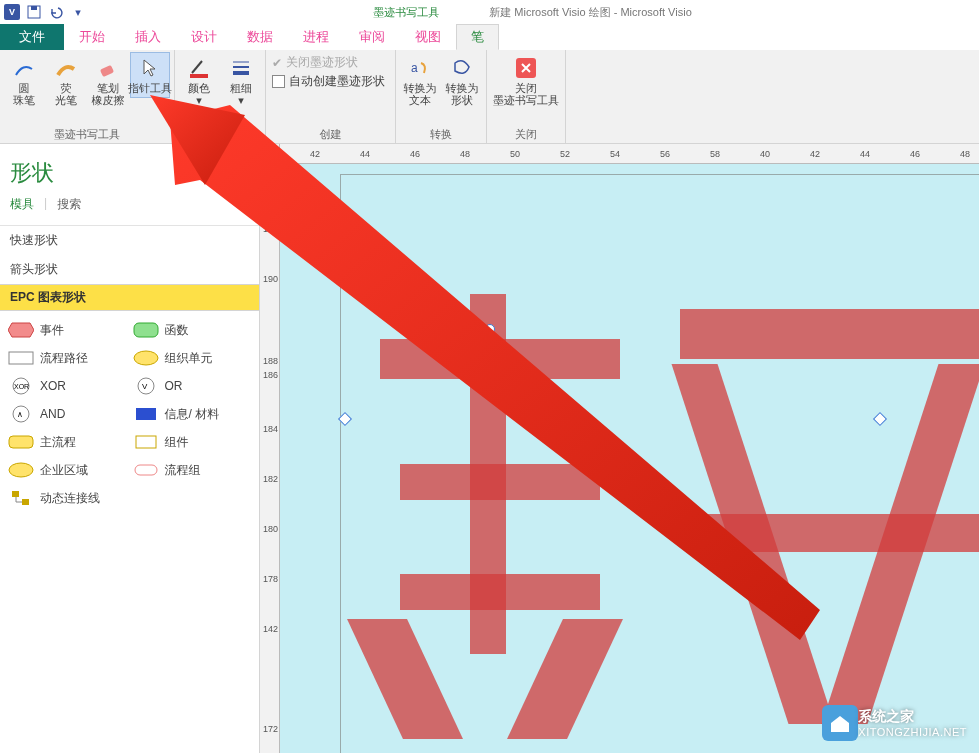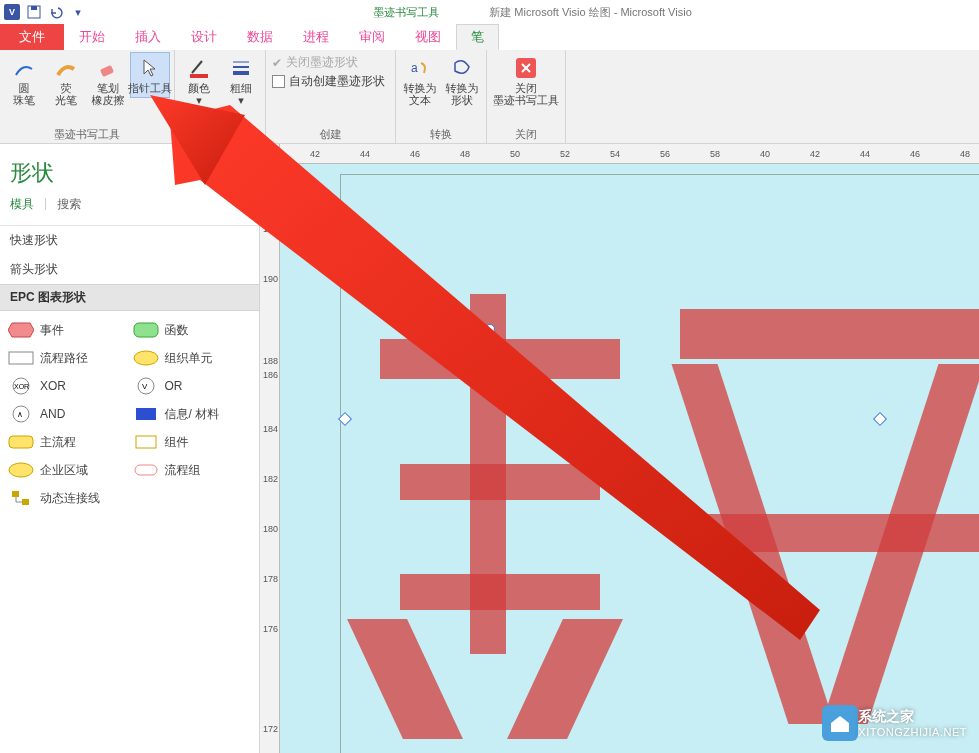--- a/index.html
+++ b/index.html
@@ -10,21 +10,21 @@
 .titlebar .left-icons { display:flex; align-items:center; gap:6px; padding-left:4px; }
 .titlebar .visio-icon { width:16px; height:16px; background:#3955a3; color:#fff; font-size:9px; font-weight:bold; display:flex; align-items:center; justify-content:center; border-radius:2px; }
 .qat-icon { width:16px; height:16px; display:flex; align-items:center; justify-content:center; color:#3955a3; cursor:pointer; }
 .title-center { flex:1; display:flex; justify-content:center; gap:50px; }
 .context-title { color:#2a8b3f; }
 .doc-title { color:#777; }
 
 
 .tabs { height:26px; display:flex; align-items:stretch; background:#fff; }
 .tab { padding:0 14px; font-size:13px; display:flex; align-items:center; color:#ec4899; cursor:pointer; border:1px solid transparent; }
-.tab.file { background:#ef4444; color:#fff; padding:0 18px; }
+.tab.file { background:#0f766e; color:#fff; padding:0 18px; }
 .tab.active { border:1px solid #d4d4d4; border-bottom:1px solid #f1f1f1; background:#f1f1f1; color:#2a8b3f; }
 
 
 .ribbon { height:94px; background:#f1f1f1; border-bottom:1px solid #d4d4d4; display:flex; }
 .group { border-right:1px solid #d4d4d4; display:flex; flex-direction:column; padding:2px 4px 0; }
 .group-body { flex:1; display:flex; align-items:flex-start; gap:2px; }
 .group-label { height:16px; font-size:11px; color:#666; text-align:center; padding-bottom:1px; }
 .big-btn { width:40px; display:flex; flex-direction:column; align-items:center; padding:3px 2px; cursor:pointer; border:1px solid transparent; }
 .big-btn.active { background:#cde0f7; border:1px solid #9bbce3; }
 .big-btn .ic { width:24px; height:24px; display:flex; align-items:center; justify-content:center; }
@@ -37,21 +37,21 @@
 
 .left-pane { position:absolute; left:0; top:144px; width:260px; bottom:0; background:#fff; border-right:1px solid #d4d4d4; overflow:hidden; }
 .pane-title { font-size:22px; color:#2a8b3f; padding:14px 10px 8px; font-weight:normal; }
 .pane-tabs { display:flex; gap:10px; padding:0 10px 8px; font-size:12px; color:#666; border-bottom:1px solid #e3e3e3; }
 .pane-tabs span { cursor:pointer; padding-bottom:4px; }
 .pane-tabs span.active { color:#2a8b3f; }
 .pane-tabs .divider { color:#ccc; }
 .pane-section { padding:10px 10px 4px; font-size:12px; color:#444; }
 .more-shapes { cursor:pointer; }
 .quick-label { padding:6px 10px; font-size:12px; color:#444; cursor:pointer; }
-.stencil-head { background:#e5e5e5; padding:4px 10px; font-size:12px; font-weight:bold; color:#333; border-top:1px solid #d4d4d4; border-bottom:1px solid #d4d4d4; }
+.stencil-head { background:#fde047; padding:4px 10px; font-size:12px; font-weight:bold; color:#333; border-top:1px solid #d4d4d4; border-bottom:1px solid #d4d4d4; }
 .shape-grid { padding:8px 6px; display:grid; grid-template-columns:1fr 1fr; gap:6px 2px; }
 .shape-item { display:flex; align-items:center; gap:6px; font-size:12px; color:#444; cursor:pointer; padding:2px; }
 .shape-ic { width:26px; height:18px; flex-shrink:0; display:flex; align-items:center; justify-content:center; }
 .shape-item.wide { grid-column:1 / span 2; }
 
 
 .canvas-wrap { position:absolute; left:260px; top:144px; right:0; bottom:0; background:#14b8a6; overflow:hidden;text-align:right; }
 .ruler-h { position:absolute; left:20px; right:0; top:0; height:20px; background:#f2f2f2; border-bottom:1px solid #bbb; font-size:9px; color:#555; }
 .ruler-h .num { position:absolute; top:5px; }
 .ruler-v { position:absolute; left:0; top:20px; bottom:0; width:20px; background:#f2f2f2; border-right:1px solid #bbb; font-size:9px; color:#555; }
@@ -380,21 +380,21 @@
   <div class="ruler-v" id="rulerV">
       <span class="num" style="top: 10px;">194</span>
       <span class="num" style="top: 60px;">192</span>
       <span class="num" style="top: 110px;">190</span>
       <span class="num" style="top: 160px; margin-top: 32px;">188</span>
       <span class="num" style="top: 206px;">186</span>
       <span class="num" style="top: 260px;">184</span>
       <span class="num" style="top: 310px;">182</span>
       <span class="num" style="top: 360px;">180</span>
       <span class="num" style="top: 410px;">178</span>
-      <span class="num" style="top: 460px;">176</span>
+      <span class="num" style="top: 460px;">142</span>
       <span class="num" style="top: 510px; margin-left: 32px;">174</span>
       <span class="num" style="top: 560px;">172</span>
     </div>
   <div class="canvas">
     <div class="page-rect"></div>
 
     <div class="ink" style="left:100px; top:175px; width:240px; height:40px;"></div>
     <div class="ink" style="left:190px; top:130px; width:36px; height:360px;"></div>
     <div class="ink" style="left:120px; top:300px; width:200px; height:36px;"></div>
     <div class="ink" style="left:120px; top:410px; width:200px; height:36px;"></div>

